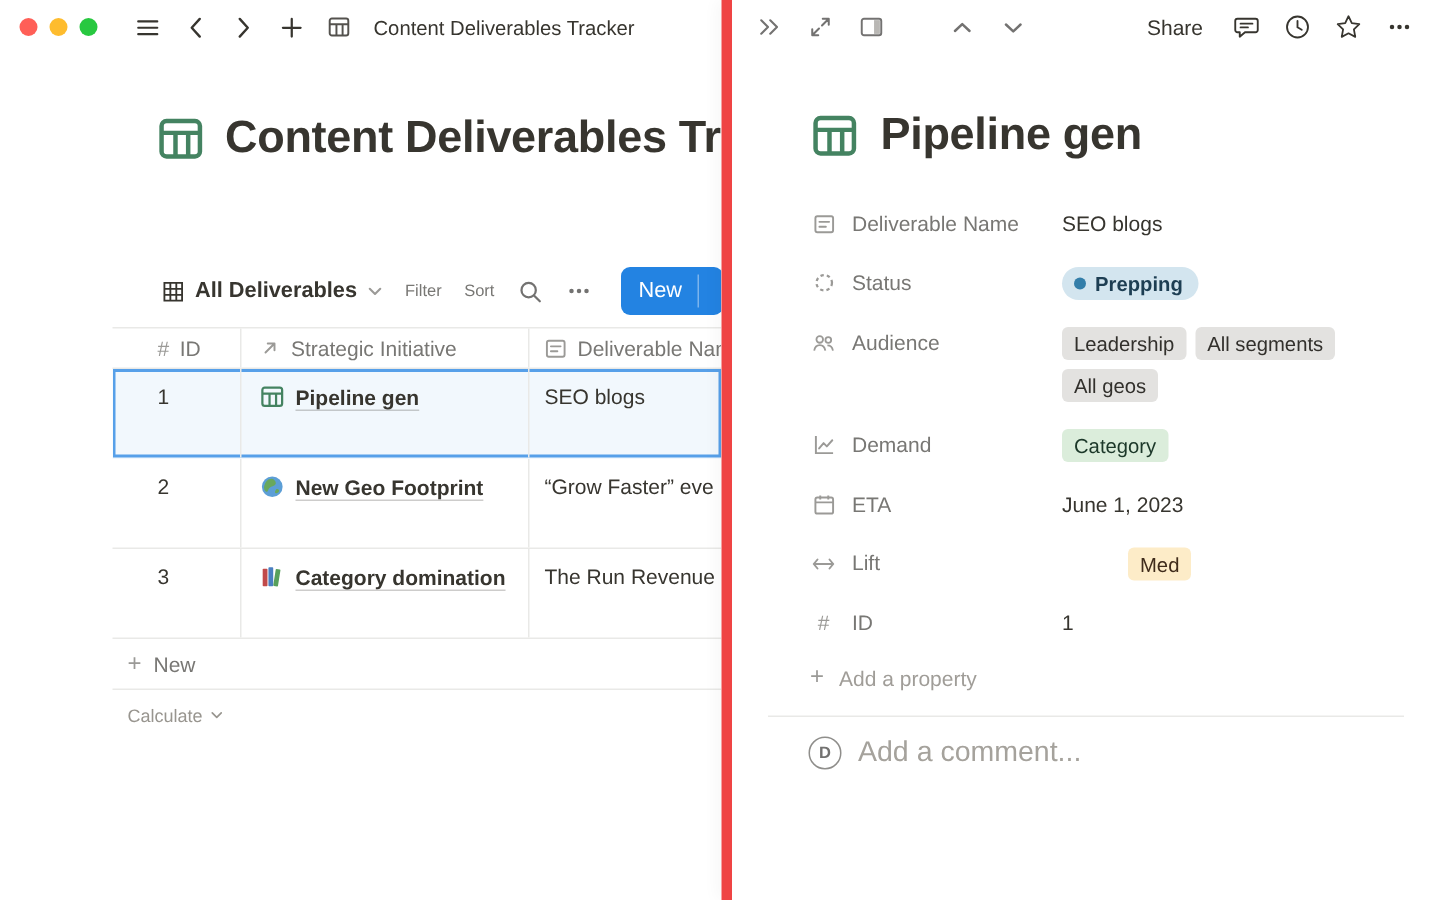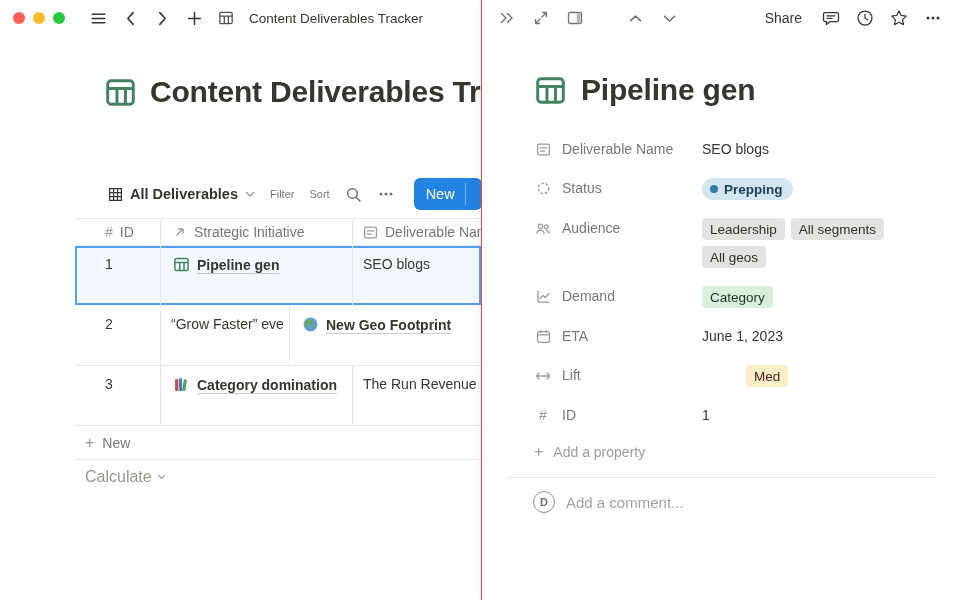--- a/index.html
+++ b/index.html
@@ -9,21 +9,21 @@
     --pill-blue-bg:#d3e5ef;
     --pill-gray-bg:#e3e2e0;
     --pill-green-bg:#dbeddb;
     --pill-yellow-bg:#fdecc8;
   }
   *{margin:0;padding:0;box-sizing:border-box;}
   html,body{width:960px;height:600px;overflow:hidden;background:#fff;
     font-family:"Liberation Sans","DejaVu Sans",sans-serif;color:#37352f;}
   .window{display:flex;width:960px;height:600px;}
   .left-pane{width:481px;flex:none;display:flex;flex-direction:column;overflow:hidden;background:#fff;}
-  .right-pane{flex:1;border-left:1px solid #ef4444;box-shadow:-4px 0 10px rgba(0,0,0,.035);
+  .right-pane{flex:1;border-left:7px solid #ef4444;box-shadow:-4px 0 10px rgba(0,0,0,.035);
     display:flex;flex-direction:column;overflow:hidden;background:#fff;position:relative;}
 
   
   .titlebar{height:36px;flex:none;display:flex;align-items:center;}
   .tb-left{padding:0 8px 0 13px;gap:10px;}
   .tb-right{padding:0 16px 0 14px;gap:12px;}
   .traffic-lights{display:flex;gap:8px;margin-right:12px;}
   .tl{width:12px;height:12px;border-radius:50%;display:inline-block;}
   .tl.red{background:#ff5f57;}
   .tl.yellow{background:#febc2e;}
@@ -62,21 +62,21 @@
   .trow{display:flex;height:60px;border-bottom:1px solid #e9e9e7;align-items:flex-start;}
   .trow .cell{padding-top:10px;height:100%;}
   .trow.selected{background:rgba(35,131,226,.06);box-shadow:inset 0 0 0 2px rgba(35,131,226,.75);border-bottom-color:transparent;}
   .init-wrap{display:flex;align-items:center;gap:7px;}
   .row-icon{width:17px;height:17px;flex:none;display:inline-flex;}
   .row-icon svg{width:17px;height:17px;display:block;}
   .row-icon.green{color:var(--icon-green);}
   .row-link{font-weight:700;text-decoration:underline;text-decoration-color:rgba(55,53,47,.25);text-underline-offset:2.5px;cursor:pointer;white-space:nowrap;}
   .new-entry{display:flex;align-items:center;gap:8px;height:34px;padding-left:10px;color:#787774;border-bottom:1px solid #e9e9e7;cursor:pointer;}
   .plus-glyph{font-size:16px;line-height:1;color:#9b9a97;}
-  .calc{display:flex;align-items:center;gap:5px;height:34px;padding-left:10px;color:#98958f;cursor:pointer;font-size:16px;}
+  .calc{display:flex;align-items:center;gap:5px;height:34px;padding-left:10px;color:#98958f;cursor:pointer;font-size:12px;}
 
   
   .peek-body{flex:1;overflow:hidden;display:flex;flex-direction:column;}
   .peek-header{display:flex;align-items:center;gap:14px;margin:32px 0 0 52px;height:44px;}
   .props{margin-top:18px;padding:0 64px 0 52px;}
   .prop{display:flex;padding:9px 0;}
   .plabel{width:168px;flex:none;display:flex;align-items:flex-start;gap:10px;color:#787774;font-size:14px;line-height:21px;cursor:pointer;}
   .picon{width:18px;height:21px;display:inline-flex;align-items:center;justify-content:center;flex:none;color:#9b9a97;}
   .pvalue{flex:1;font-size:14px;line-height:21px;color:#37352f;cursor:pointer;}
   .pill-wrap{display:flex;flex-wrap:wrap;gap:6px;}
@@ -84,21 +84,21 @@
   .pill.status{border-radius:11px;background:var(--pill-blue-bg);color:#1d3e53;gap:6px;padding:0 10px 0 8px;font-weight:bold;}
   .dot{width:8px;height:8px;border-radius:50%;background:var(--status-dot);flex:none;}
   .pill.gray{background:var(--pill-gray-bg);color:#32302c;}
   .pill.green{background:var(--pill-green-bg);color:#1c3829;}
   .pill.yellow{background:var(--pill-yellow-bg);color:#402c1b;margin-left:44px;}
   .add-prop{display:flex;align-items:center;gap:10px;padding:9px 0;color:#a09d98;font-size:14px;cursor:pointer;}
   .comment-divider{border-top:1px solid #e9e9e7;margin:8px 24px 0 24px;}
   .comment-row{display:flex;align-items:center;gap:11px;padding:13px 0 0 51px;}
   .avatar{width:22px;height:22px;border-radius:50%;border:1.5px solid #8f8e8b;color:#737271;
     display:inline-flex;align-items:center;justify-content:center;font-size:11px;font-weight:700;flex:none;cursor:pointer;}
-  .comment-placeholder{color:#a5a29c;font-size:15px;cursor:text;}
+  .comment-placeholder{color:#a5a29c;font-size:19px;cursor:text;}
 </style>
 </head>
 <body>
 
 <div class="window">
 
   <div class="left-pane">
 
     <div class="titlebar tb-left">
       <span class="traffic-lights">
@@ -221,33 +221,33 @@
                   </svg>
               </span>
               <span class="row-link">Pipeline gen</span>
             </span>
           </div>
           <div class="cell c-del">SEO blogs</div>
         </div>
 
         <div class="trow">
           <div class="cell c-id">2</div>
-          <div class="cell c-del">“Grow Faster” eve</div>
           <div class="cell c-init">
             <span class="init-wrap">
               <span class="row-icon">
                 <svg viewBox="0 0 16 16">
                     <circle cx="8" cy="8" r="6.5" fill="#5c9ed6"></circle>
                     <path d="M4 5c1-2 4-2.6 5-1.6S11 6 9.5 7 6 8 5.5 10 3.5 11 3 9.5 3.4 6.2 4 5z" fill="#69a85c"></path>
                     <path d="M10.5 9.5c1-.5 2 .2 1.8 1.2s-1.5 1.8-2.3 1.2.3-2 .5-2.4z" fill="#69a85c"></path>
                   </svg>
               </span>
               <span class="row-link">New Geo Footprint</span>
             </span>
           </div>
+          <div class="cell c-del">“Grow Faster” eve</div>
         </div>
 
         <div class="trow">
           <div class="cell c-id">3</div>
           <div class="cell c-init">
             <span class="init-wrap">
               <span class="row-icon">
                 <svg viewBox="0 0 16 16">
                     <rect x="2" y="3" width="3" height="11" rx="0.5" fill="#c14a4a"></rect>
                     <rect x="5.6" y="2" width="3" height="12" rx="0.5" fill="#4a7fc1"></rect>

